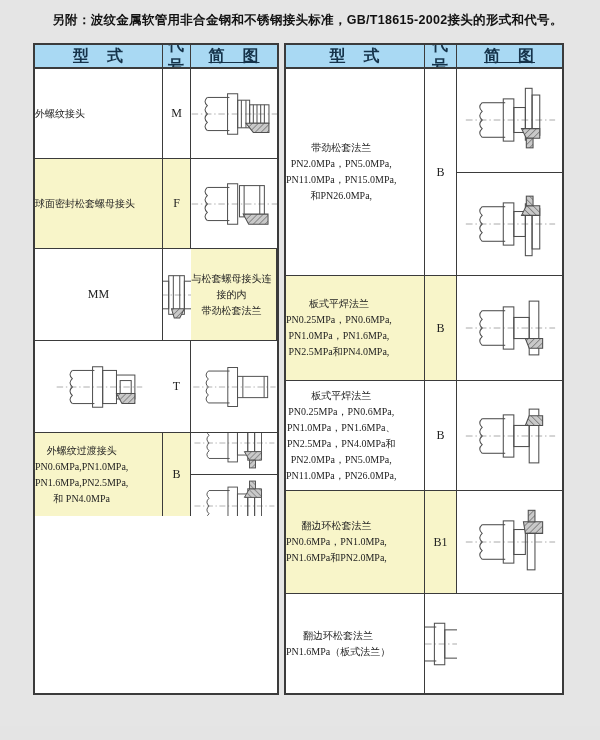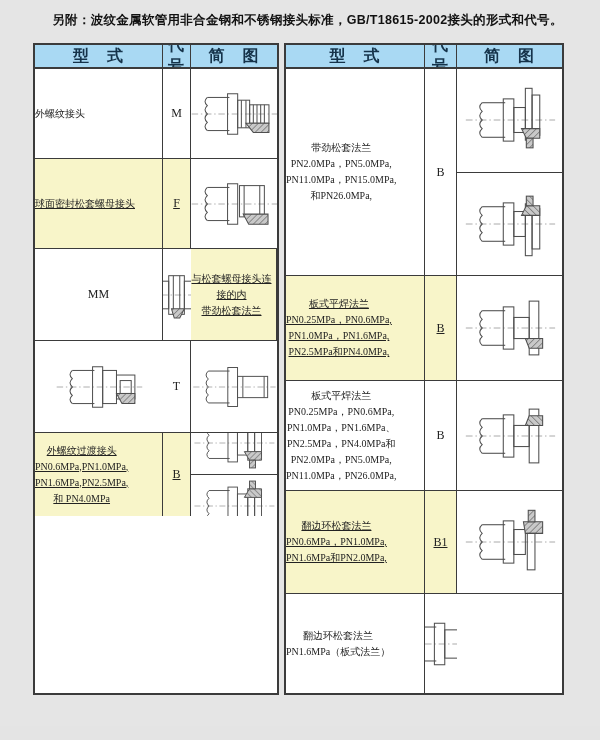--- a/index.html
+++ b/index.html
@@ -18,35 +18,35 @@
     display:grid;
   }
   .half.left  { left:33px;  width:246px; grid-template-columns:128px 28px 1fr;
                 grid-template-rows:24px 90px 90px 92px 92px 83px 177px; }
   .half.right { left:284px; width:280px; grid-template-columns:139px 32px 1fr;
                 grid-template-rows:24px 207px 105px 110px 103px 99px; }
   .cell {
     border-right:1.4px solid #3b3b3b; border-bottom:1.4px solid #3b3b3b;
     display:flex; align-items:center; background:#fff; overflow:hidden;
   }
-  .cell.last-col { border-right:none; }
+  .cell.last-col { border-right:none;text-decoration:underline; }
   .cell.last-row { border-bottom:none; }
   .hd {
     background:#a9d9f3; justify-content:center;
     font-family:"Liberation Sans", sans-serif;
     font-size:16px; font-weight:700; color:#15334a;
     border-bottom:2px solid #3b3b3b; letter-spacing:1px;
   }
   .type {
     padding:4px 4px 4px 0; font-size:10px; line-height:1.6;
     white-space:pre-line; color:#222;
   }
   .code { justify-content:center; font-size:12px; color:#222; }
   .diagcell { flex-direction:column; justify-content:center; padding:0; }
-  .hl { background:#f8f5c9;text-decoration:underline; }
+  .hl { background:#f8f5c9; }
   .sub { width:100%; flex:1; display:flex; align-items:center; justify-content:center; }
   .sub + .sub { border-top:1.2px solid #3b3b3b; }
   .strip { position:absolute; left:0; top:726px; width:600px; height:14px; background:#e4e4e4; }
   .defs { position:absolute; width:0; height:0; }
 </style>
 </head>
 <body>
 
 <div class="page">
 

